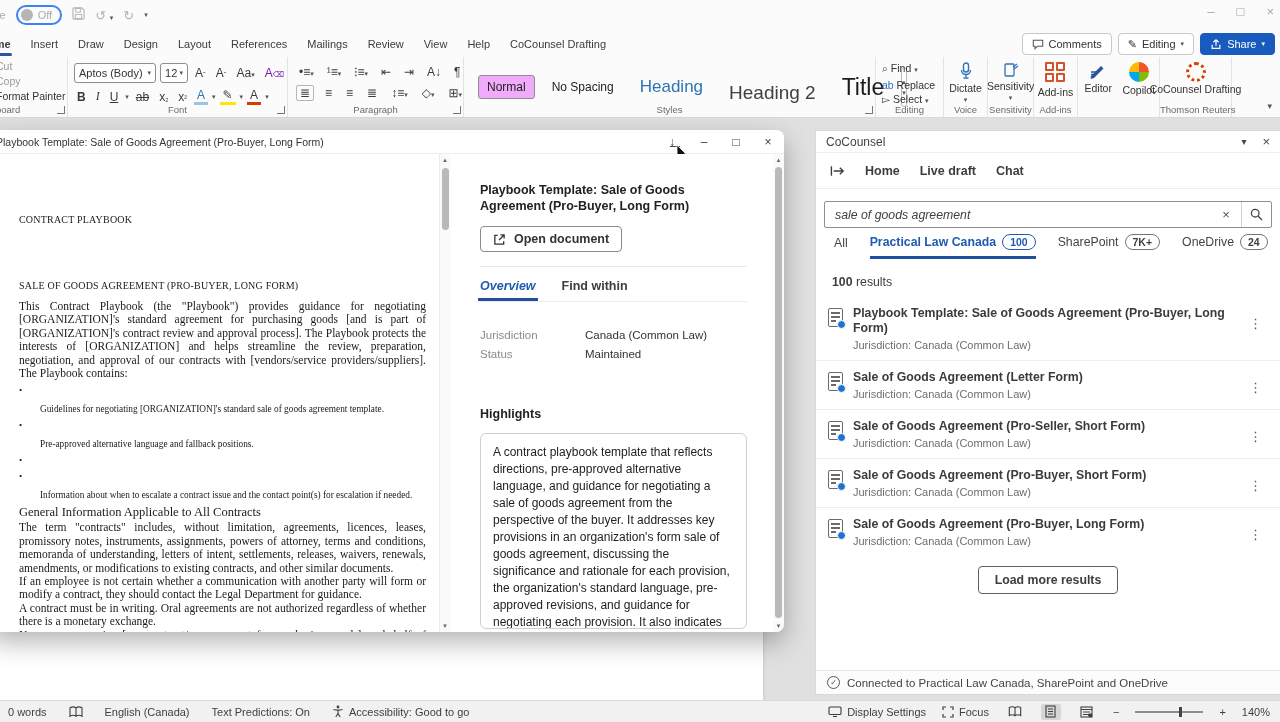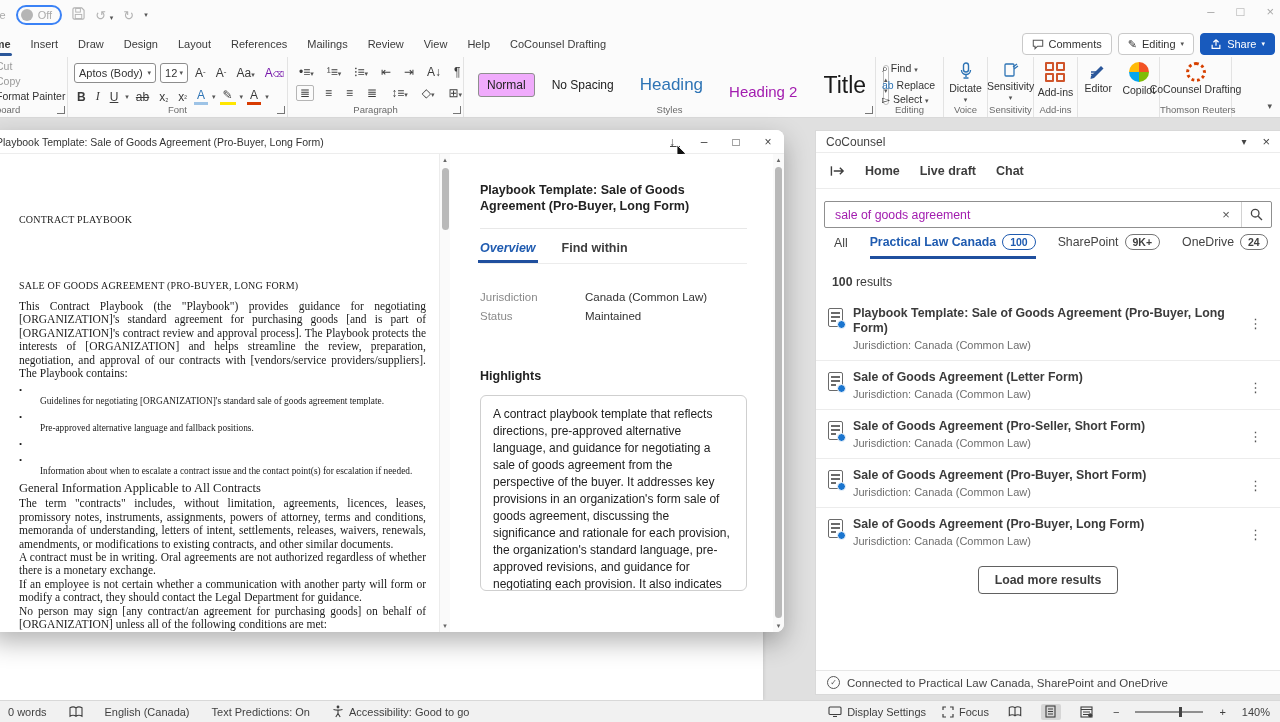--- a/index.html
+++ b/index.html
@@ -40,21 +40,21 @@
   .rbtn small { font-size:8px; }
   .ubar { border-bottom:3px solid #ffe600; }
   .abar { border-bottom:3px solid #d83b01; }
   .blueA { color:#2e74b5; border-bottom:3px solid #9dc3e6; }
   .styles-strip { display:flex; align-items:center; gap:8px; margin:8px 0 0 14px; }
   .stylecard { border:1px solid transparent; padding:4px 8px; white-space:nowrap; }
   .stylecard.sel { border:1px solid #8f8f8f; border-radius:3px; background:#f0abfc; }
   .st-normal { font-size:12px; color:#222; }
   .st-nospace { font-size:12px; color:#222; }
   .st-h1 { font-size:17px; color:#2e74b5; }
-  .st-h2 { font-size:15px; color:#a21caf;margin-top:12px; }
+  .st-h2 { font-size:19px; color:#404040;margin-top:12px; }
   .st-title { font-size:23px; color:#1a1a1a; }
   .gallery-more { width:16px; height:40px; border:1px solid #bdbdbd; border-radius:3px; background:#fff; display:flex; flex-direction:column; align-items:center; justify-content:center; gap:3px; font-size:7px; color:#555; }
   .editlist { margin:4px 0 0 6px; font-size:10.5px; color:#333; line-height:14.5px; white-space:nowrap; }
   .bigbtn { display:flex; flex-direction:column; align-items:center; font-size:10.5px; color:#333; padding-top:5px; gap:2px; white-space:nowrap; }
   .addin-grid { width:22px; height:22px; display:grid; grid-template-columns:9px 9px; grid-template-rows:9px 9px; gap:2px; }
   .addin-grid div { border:2px solid #d0552b; border-radius:1px; }
   .copilot-dot { width:20px; height:20px; border-radius:50%; background:conic-gradient(#f35325 0 25%, #81bc06 25% 50%, #05a6f0 50% 75%, #ffba08 75% 100%); }
   .cc-ring { width:20px; height:20px; border-radius:50%; border:3px dotted #d64000; }
   .ribbon-collapse { position:absolute; right:8px; bottom:6px; font-size:9px; color:#555; }
 
@@ -67,21 +67,21 @@
   .popup-titlebar { position:absolute; left:0; top:0; right:0; height:24px; background:#fff; border-bottom:1px solid #ededed; display:flex; align-items:center; }
   .popup-title { font-size:10.5px; color:#333; padding-left:6px; white-space:nowrap; }
   .popup-controls { position:absolute; right:0; top:0; height:24px; display:flex; align-items:center; gap:0; }
   .pctl { width:32px; text-align:center; font-size:12px; color:#444; }
   .popup-body { position:absolute; left:0; top:24px; right:0; bottom:0; }
   .doc-pane { position:absolute; left:0; top:0; width:460px; bottom:0; background:#fff; overflow:hidden; font-family:"Liberation Serif", serif; color:#1a1a1a; }
   .doc-inner { position:absolute; left:29px; top:60px; width:407px; text-align:justify; }
   .doc-h { font-size:10px; letter-spacing:.2px; }
   .doc-p { font-size:11.5px; line-height:13.4px; margin-top:3px; }
   .doc-bullet-dot { font-size:9px; line-height:11px; margin-top:5px; }
-  .doc-bullet-text { font-size:9.3px; line-height:11px; margin-left:21px; margin-top:0; text-align:left; }
+  .doc-bullet-text { font-size:9.3px; line-height:11px; margin-left:21px; margin-top:8px; text-align:left; }
   .doc-h3 { font-size:12.5px; margin-top:4px; }
   .scrollbar { position:absolute; top:0; bottom:0; width:11px; background:#fafafa; border-left:1px solid #ececec; }
   .sb-arrow { position:absolute; left:0; right:0; text-align:center; font-size:7px; color:#666; }
   .sb-thumb { position:absolute; left:2px; width:7px; background:#b9b9b9; border-radius:4px; }
   .sb1 { left:449px; }
   .sb2 { left:783px; border-left:none; }
   .info-pane { position:absolute; left:460px; top:0; width:323px; bottom:0; background:#fff; }
   .info-inner { position:absolute; left:30px; top:28px; right:26px; }
   .info-title { font-size:12.5px; font-weight:bold; color:#222; line-height:16px; }
   .open-doc-btn { margin-top:12px; display:inline-flex; align-items:center; gap:8px; border:1px solid #8a8a8a; border-radius:4px; background:#fff; padding:5px 12px; font-size:12.5px; font-weight:600; color:#333; }
@@ -100,21 +100,21 @@
 
   
   .panel { position:absolute; left:815px; top:130px; width:466px; height:565px; background:#fff; border:1px solid #d9d9d9; }
   .panel-header { height:22px; border-bottom:1px solid #ececec; display:flex; align-items:center; padding:0 10px; }
   .panel-title { font-size:12px; color:#444; }
   .panel-hdr-icons { margin-left:auto; display:flex; gap:16px; color:#444; font-size:10px; align-items:center; }
   .panel-nav { height:36px; border-bottom:1px solid #ececec; display:flex; align-items:center; gap:20px; padding:0 14px; font-size:12.5px; color:#3d3d3d; }
   .pnav-item { font-weight:600; }
   .pnav-item.bold { font-weight:bold; }
   .panel-search { margin:12px 8px 0 8px; height:27px; border:1px solid #8f8f8f; border-radius:2px; display:flex; align-items:center; }
-  .panel-search input { flex:1; border:none; outline:none; font-size:12.3px; color:#a21caf; padding:0 10px; font-family:"Liberation Sans",sans-serif; }
+  .panel-search input { flex:1; border:none; outline:none; font-size:12.3px; color:#404040; padding:0 10px; font-family:"Liberation Sans",sans-serif;font-style:italic; }
   .ps-clear { width:30px; text-align:center; color:#555; font-size:13px; }
   .ps-mag { width:30px; height:100%; border-left:1px solid #d2d2d2; display:flex; align-items:center; justify-content:center; }
   .panel-tabs { display:flex; align-items:flex-end; gap:22px; padding:10px 0 0 18px; font-size:12.3px; height:31px; }
   .ptab { display:flex; align-items:center; gap:6px; color:#444; padding-bottom:9px; position:relative; white-space:nowrap; }
   .ptab.active { color:#1f5bb0; font-weight:bold; }
   .ptab.active::after { content:""; position:absolute; left:0; right:0; bottom:0; height:3px; background:#1f4f9e; }
   .pill { border-radius:10px; padding:1px 7px; font-size:10.5px; font-weight:600; border:1px solid #757575; color:#3d3d3d; }
   .pill.blue { border-color:#1f5bb0; color:#1f5bb0; }
   .results-count { padding:16px 0 0 16px; font-size:12.3px; color:#3d3d3d; }
   .results-count b { font-weight:bold; }
@@ -387,35 +387,42 @@
         <div class="doc-p" style="margin-top:9px;">This Contract Playbook (the "Playbook") provides guidance for negotiating [ORGANIZATION]'s standard agreement for purchasing goods [and is part of [ORGANIZATION]'s contract review and approval process]. The Playbook protects the interests of [ORGANIZATION] and helps streamline the review, preparation, negotiation, and approval of our contracts with [vendors/service providers/suppliers]. The Playbook contains:</div>
         <div class="doc-bullet-dot">•</div>
         <div class="doc-bullet-text">Guidelines for negotiating [ORGANIZATION]'s standard sale of goods agreement template.</div>
         <div class="doc-bullet-dot">•</div>
         <div class="doc-bullet-text">Pre-approved alternative language and fallback positions.</div>
         <div class="doc-bullet-dot">•</div>
         <div class="doc-bullet-dot">•</div>
         <div class="doc-bullet-text">Information about when to escalate a contract issue and the contact point(s) for escalation if needed.</div>
         <div class="doc-h3">General Information Applicable to All Contracts</div>
         <div class="doc-p" style="margin-top:1px;">The term "contracts" includes, without limitation, agreements, licences, leases, promissory notes, instruments, assignments, powers of attorney, terms and conditions, memoranda of understanding, letters of intent, settlements, releases, waivers, renewals, amendments, or modifications to existing contracts, and other similar documents.</div>
+        <div class="doc-p" style="margin-top:0;">If an employee is not certain whether a communication with another party will form or modify a contract, they should contact the Legal Department for guidance.</div>
         <div class="doc-p" style="margin-top:0;">A contract must be in writing. Oral agreements are not authorized regardless of whether there is a monetary exchange.</div>
-        <div class="doc-p" style="margin-top:0;">If an employee is not certain whether a communication with another party will form or modify a contract, they should contact the Legal Department for guidance.</div>
         <div class="doc-p" style="margin-top:0;">No person may sign [any contract/an agreement for purchasing goods] on behalf of [ORGANIZATION] unless all of the following conditions are met:</div>
       </div>
     </div>
 
     <div class="scrollbar sb1">
       <span class="sb-arrow" style="top:2px;">▴</span>
       <span class="sb-thumb" style="top:14px; height:62px;"></span>
       <span class="sb-arrow" style="bottom:2px;">▾</span>
     </div>
 
     <div class="info-pane">
       <div class="info-inner">
         <div class="info-title">Playbook Template: Sale of Goods Agreement (Pro-Buyer, Long Form)</div>
+        <button class="open-doc-btn">
+          <svg width="13" height="13" viewBox="0 0 14 14">
+              <path d="M5 2.5H2v9.5h9.5V9" fill="none" stroke="#333" stroke-width="1.4"></path>
+              <path d="M8 2h4v4M12 2L6.5 7.5" fill="none" stroke="#333" stroke-width="1.4"></path>
+            </svg>
+          <span>Open document</span>
+        </button>
         <div class="info-div"></div>
         <div class="info-tabs">
           <span class="itab active">Overview</span>
           <span class="itab" style="font-weight:600;">Find within</span>
         </div>
         <div class="tab-underline-row"></div>
         <div class="meta">
           <span class="k">Jurisdiction</span>
           <span class="v">Canada (Common Law)</span>
           <span class="k">Status</span>
@@ -466,21 +473,21 @@
   <div class="panel-tabs">
     <span class="ptab">
         <span>All</span>
       </span>
     <span class="ptab active">
         <span>Practical Law Canada</span>
         <span class="pill blue">100</span>
       </span>
     <span class="ptab">
         <span>SharePoint</span>
-        <span class="pill">9K+</span>
+        <span class="pill">7K+</span>
       </span>
     <span class="ptab">
         <span>OneDrive</span>
         <span class="pill">24</span>
       </span>
   </div>
 
   <div class="results-count"><b>100</b><span> results</span></div>
 
   <div class="result-list">

